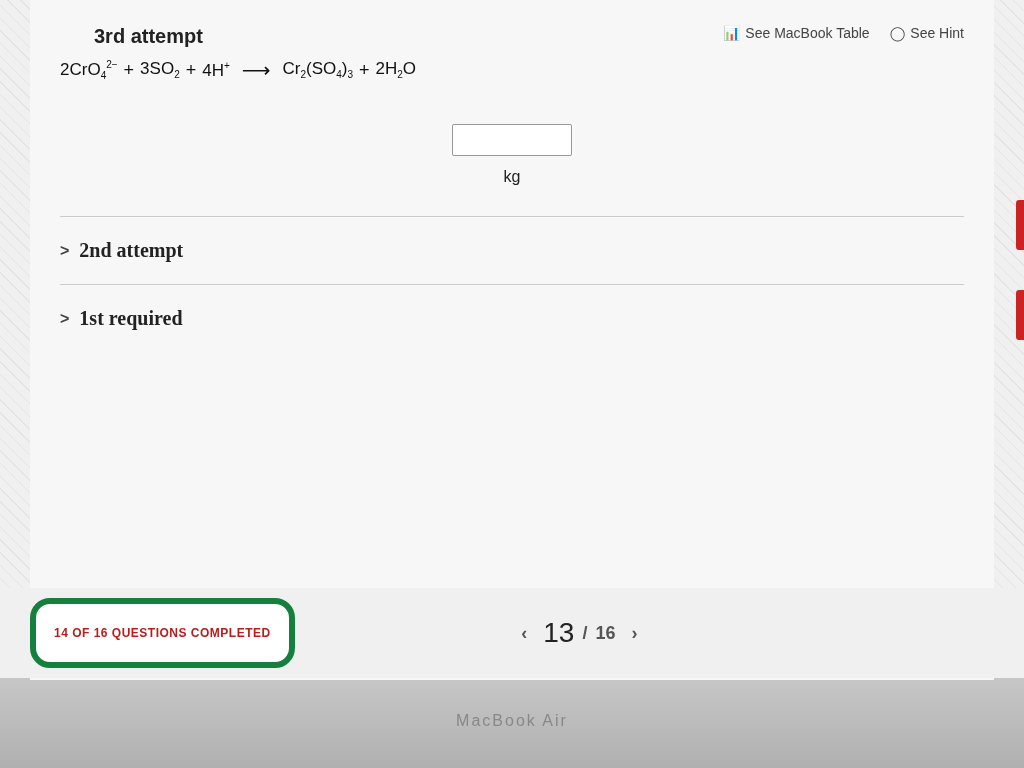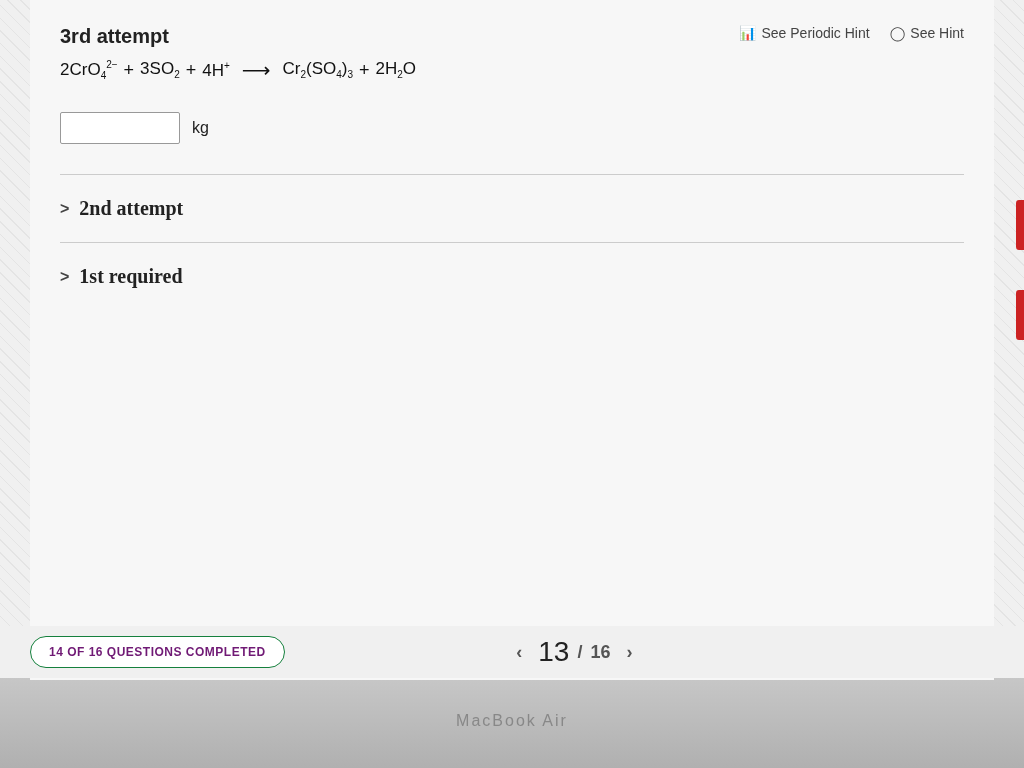--- a/index.html
+++ b/index.html
@@ -45,20 +45,21 @@
       margin: 0 30px;
       padding: 20px 30px 0 30px;
       min-height: 680px;
     }
 
     .top-bar {
       display: flex;
       justify-content: space-between;
       align-items: flex-start;
       margin-bottom: 10px;
+      margin-left: 34px;
     }
 
     .attempt-title {
       font-size: 20px;
       font-weight: bold;
       color: #222;
       padding-top: 5px;
     }
 
     .top-right-links {
@@ -130,34 +131,35 @@
 
     .question-text sup {
       font-size: 11px;
     }
 
     .question-text sub {
       font-size: 11px;
     }
 
     .equation-area {
-      margin-bottom: 30px;
+      margin-bottom: 42px;
       font-size: 18px;
       color: #111;
       display: flex;
       align-items: center;
       gap: 6px;
       flex-wrap: wrap;
     }
 
     .answer-area {
       display: flex;
       align-items: center;
       gap: 12px;
       margin-bottom: 30px;
+      flex-direction: column;
     }
 
     .answer-input {
       width: 120px;
       height: 32px;
       border: 1px solid #999;
       border-radius: 2px;
       padding: 4px 8px;
       font-size: 15px;
       background: white;
@@ -205,26 +207,26 @@
       display: flex;
       align-items: center;
       justify-content: space-between;
       padding: 10px 30px;
       background: #f0f0f0;
       z-index: 2;
     }
 
     .progress-pill {
       background: white;
-      border: 1px solid #15803d;
+      border: 6px solid #15803d;
       border-radius: 20px;
-      padding: 8px 18px;
+      padding: 22px 18px;
       font-size: 12px;
       font-weight: bold;
-      color: #701a75;
+      color: #b91c1c;
       letter-spacing: 0.5px;
     }
 
     .page-nav {
       display: flex;
       align-items: center;
       gap: 8px;
       font-size: 22px;
       font-weight: bold;
       color: #333;
@@ -332,21 +334,21 @@
 
 <div class="screen">
 
   <div class="main-content">
 
     <div class="top-bar">
       <div class="attempt-title">3rd attempt</div>
       <div class="top-right-links">
         <a class="link-item">
           <span class="link-icon">📊</span>
-          <span>See Periodic Hint</span>
+          <span>See MacBook Table</span>
         </a>
         <a class="link-item">
           <span class="link-icon">◯</span>
           <span>See Hint</span>
         </a>
       </div>
     </div>
 
 
 

